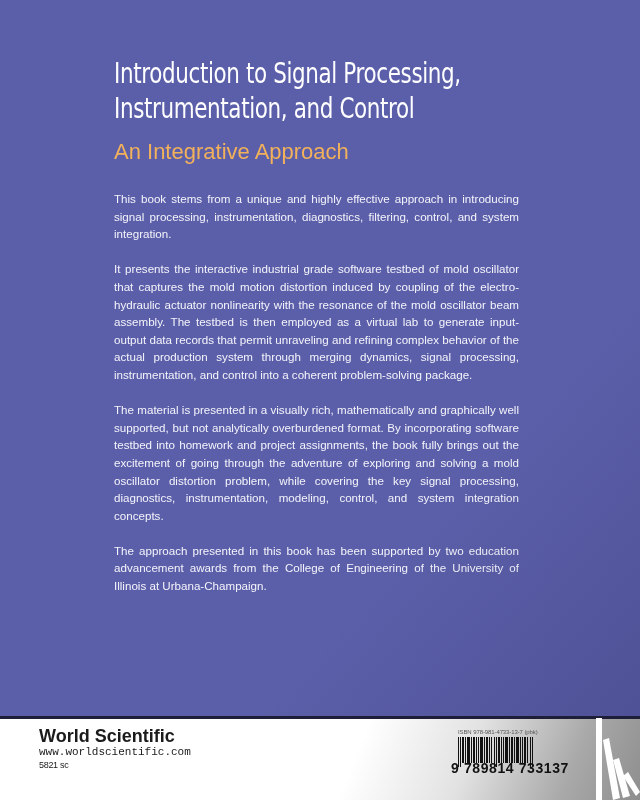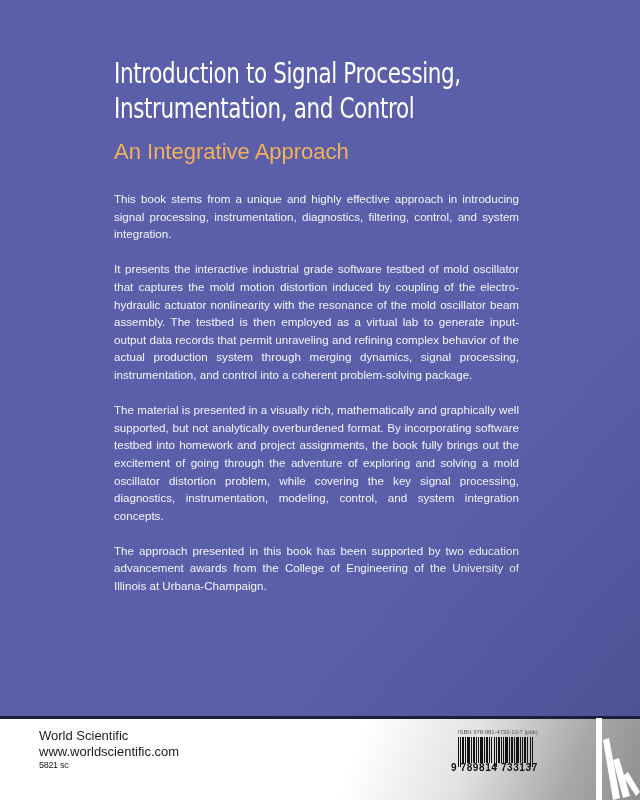--- a/index.html
+++ b/index.html
@@ -89,28 +89,28 @@
     }
 
     .publisher {
       position: absolute;
       left: 39px;
       top: 727px;
       color: #1b1b1b;
     }
     .publisher-name {
       font-family: "Liberation Sans", sans-serif;
-      font-weight: normal;
-      font-size: 13px;
+      font-weight: bold;
+      font-size: 18px;
       line-height: 18px;
       display: block;
     }
     .publisher-url {
-      font-family: Liberation Sans, sans-serif;
-      font-size: 13px;
+      font-family: Liberation Mono, monospace;
+      font-size: 11px;
       line-height: 14px;
       display: block;
     }
     .publisher-code {
       font-family: "Liberation Sans", sans-serif;
       font-size: 9px;
       line-height: 12px;
       display: block;
       letter-spacing: -0.3px;
     }
@@ -138,21 +138,21 @@
       top: 8px;
       width: 76px;
       height: 30px;
     }
     .barcode-digits {
       position: absolute;
       left: 0;
       top: 34px;
       font-family: "Liberation Sans", sans-serif;
       font-weight: bold;
-      font-size: 10px;
+      font-size: 14px;
       line-height: 10px;
       color: #111;
       white-space: nowrap;
       letter-spacing: 0.6px;
       background: transparent;
     }
 
     .logo {
       position: absolute;
       left: 576px;

